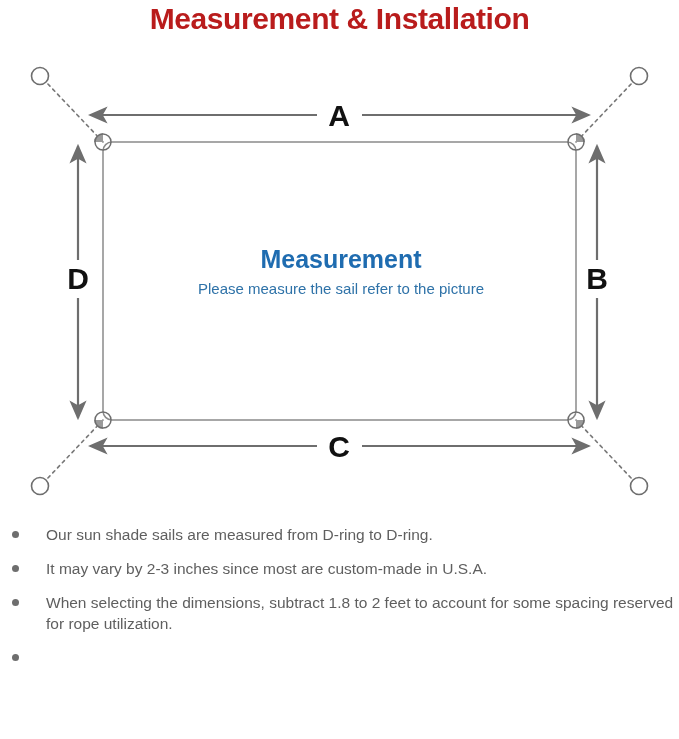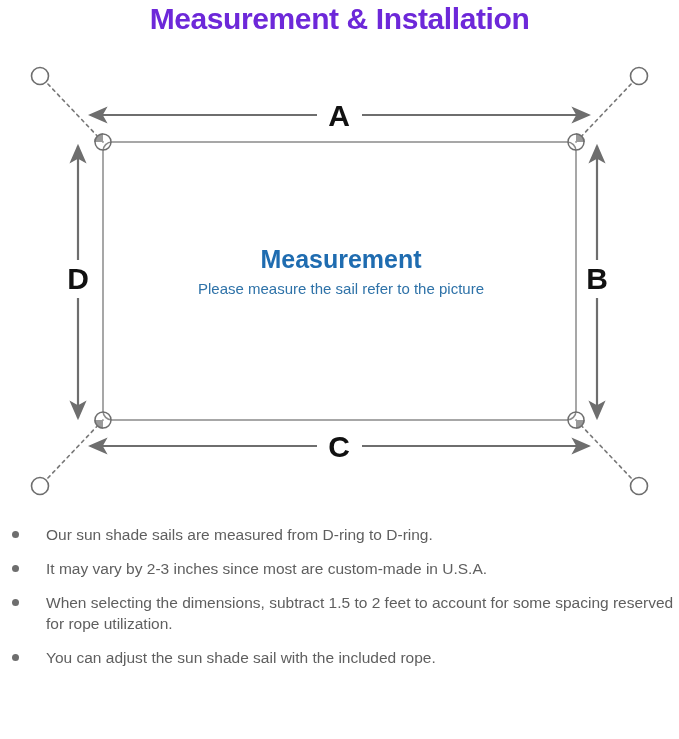--- a/index.html
+++ b/index.html
@@ -19,21 +19,21 @@
   
   .page-title {
     position: absolute;
     top: 0px;
     left: 0;
     width: 679px;
     text-align: center;
     font-size: 30px;
     font-weight: bold;
     letter-spacing: -0.4px;
-    color: #6d28d9;
+    color: #b91c1c;
     line-height: 38px;
     font-family: "Liberation Sans", "DejaVu Sans", sans-serif;
   }
 
   
   .diagram-wrap {
     position: absolute;
     top: 46px;
     left: 0;
     width: 679px;
@@ -166,19 +166,18 @@
   <li class="note-item">
     <span class="note-bullet"></span>
     <span>Our sun shade sails are measured from D-ring to D-ring.</span>
   </li>
   <li class="note-item">
     <span class="note-bullet"></span>
     <span>It may vary by 2-3 inches since most are custom-made in U.S.A.</span>
   </li>
   <li class="note-item">
     <span class="note-bullet"></span>
-    <span>When selecting the dimensions, subtract 1.5 to 2 feet to account for some spacing reserved for rope utilization.</span>
+    <span>When selecting the dimensions, subtract 1.8 to 2 feet to account for some spacing reserved for rope utilization.</span>
   </li>
   <li class="note-item">
     <span class="note-bullet"></span>
-    <span>You can adjust the sun shade sail with the included rope.</span>
   </li>
 </ul>
 
 </body></html>

